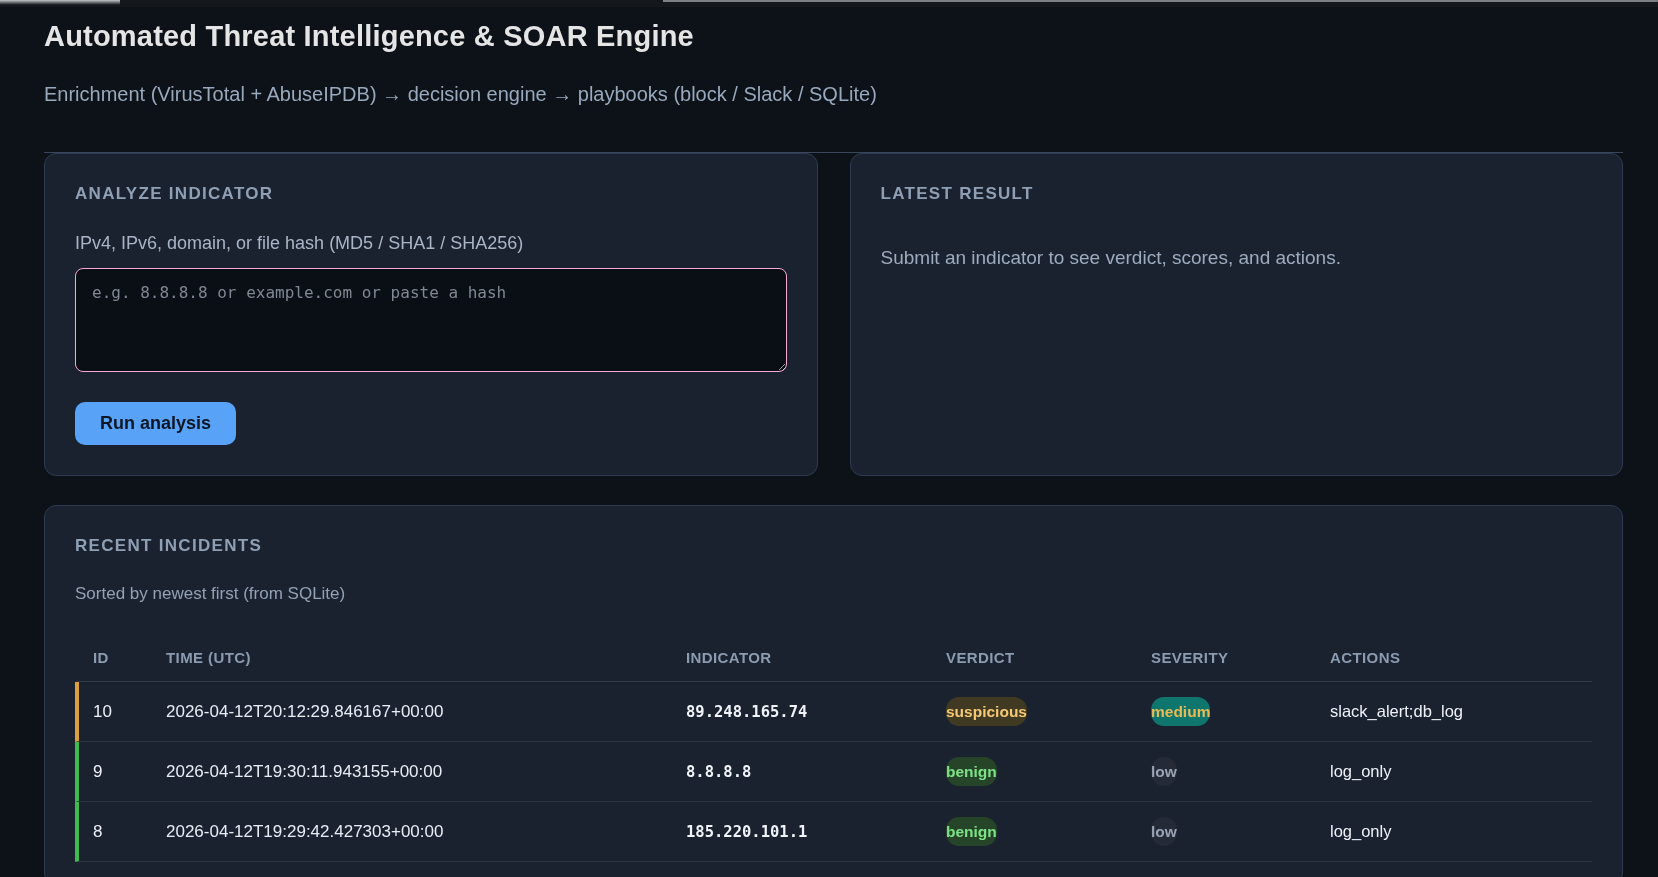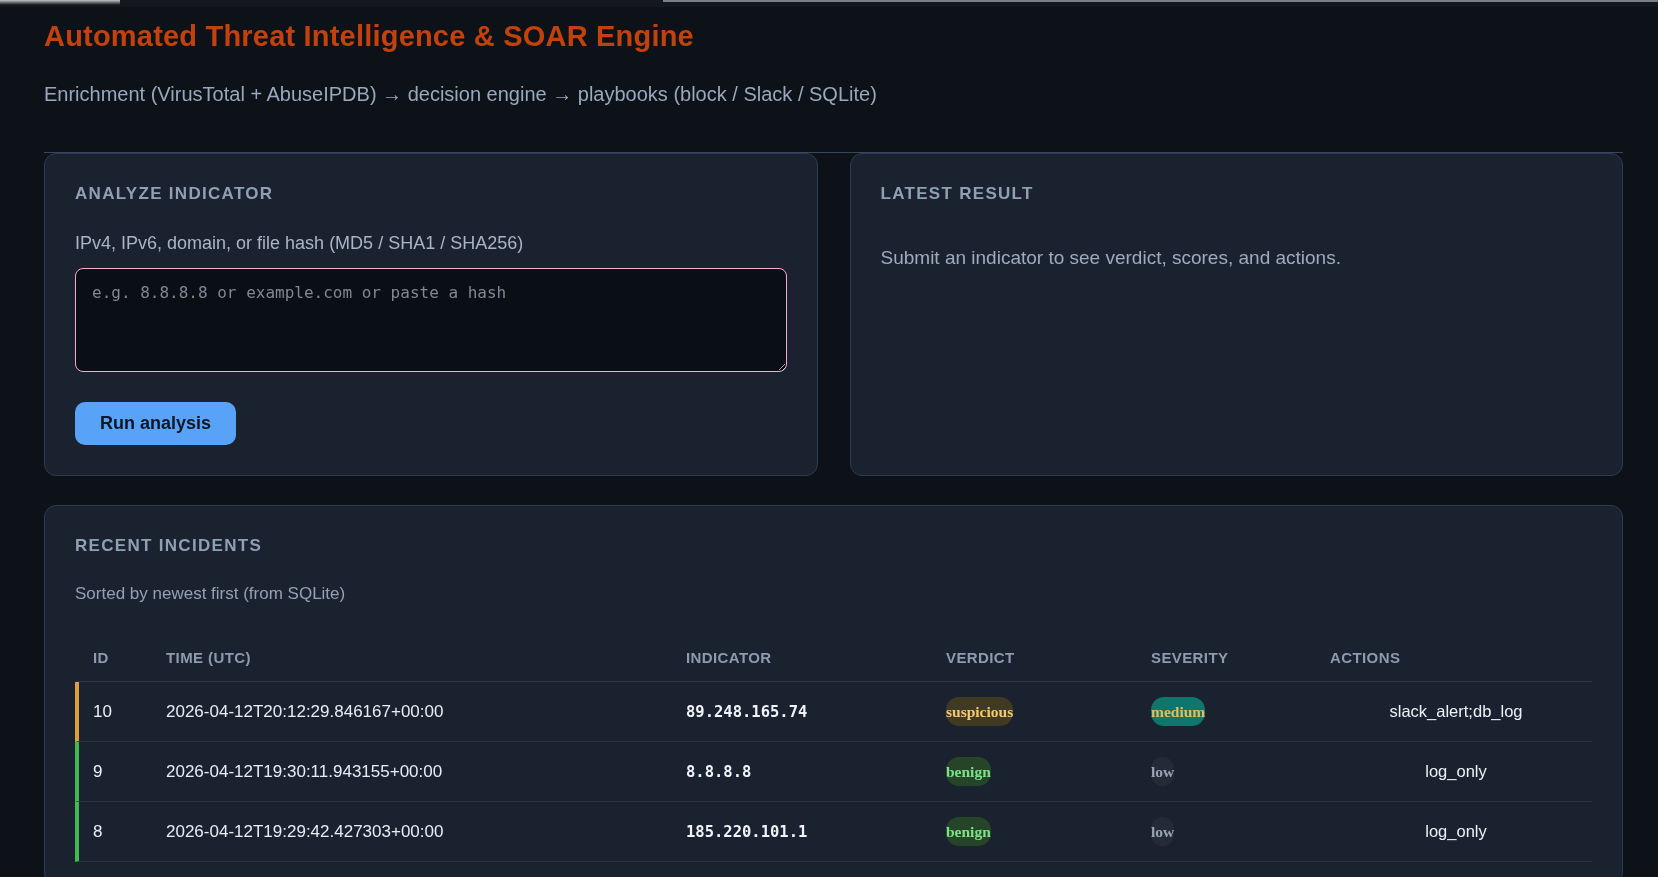--- a/index.html
+++ b/index.html
@@ -19,21 +19,21 @@
       #14181d;
     pointer-events: none;
   }
   .page { padding: 0 35px 0 44px; }
 
   .page-title {
     margin-top: 14px;
     font-size: 29px;
     font-weight: 700;
     line-height: 44px;
-    color: #c2410c;
+    color: #e5e5e5;
     letter-spacing: 0.2px;
   }
   .page-subtitle {
     margin-top: 22px;
     font-size: 20px;
     line-height: 28px;
     color: #98a8bd;
   }
   .divider {
     border: none;
@@ -143,30 +143,29 @@
 
   .cell { padding-right: 10px; }
   .cell-id { padding-left: 14px; font-size: 17px; color: #edf1f7; }
   .cell-time { font-size: 17px; color: #e8edf4; }
   .cell-indicator {
     font-family: "DejaVu Sans Mono", monospace;
     font-size: 15.5px;
     font-weight: 600;
     color: #f0f4f9;
   }
-  .cell-actions { font-size: 16.5px; color: #eef2f7; text-align: center; }
+  .cell-actions { font-size: 16.5px; color: #eef2f7; }
 
   .badge {
     display: inline-block;
     padding: 4px 0;
     border-radius: 13px;
     font-size: 15.5px;
     font-weight: 600;
     line-height: 21px;
-    font-family: Liberation Serif, serif;
   }
   .badge-suspicious { background: #413a23; color: #f5c873; }
   .badge-benign     { background: #264428; color: #7de287; }
   .badge-medium     { background: #0f766e; color: #e8bb55; }
   .badge-low        { background: #242a36; color: #98a3b4; }
 </style>
 </head>
 <body>
 
 <div class="window-edge"></div>

